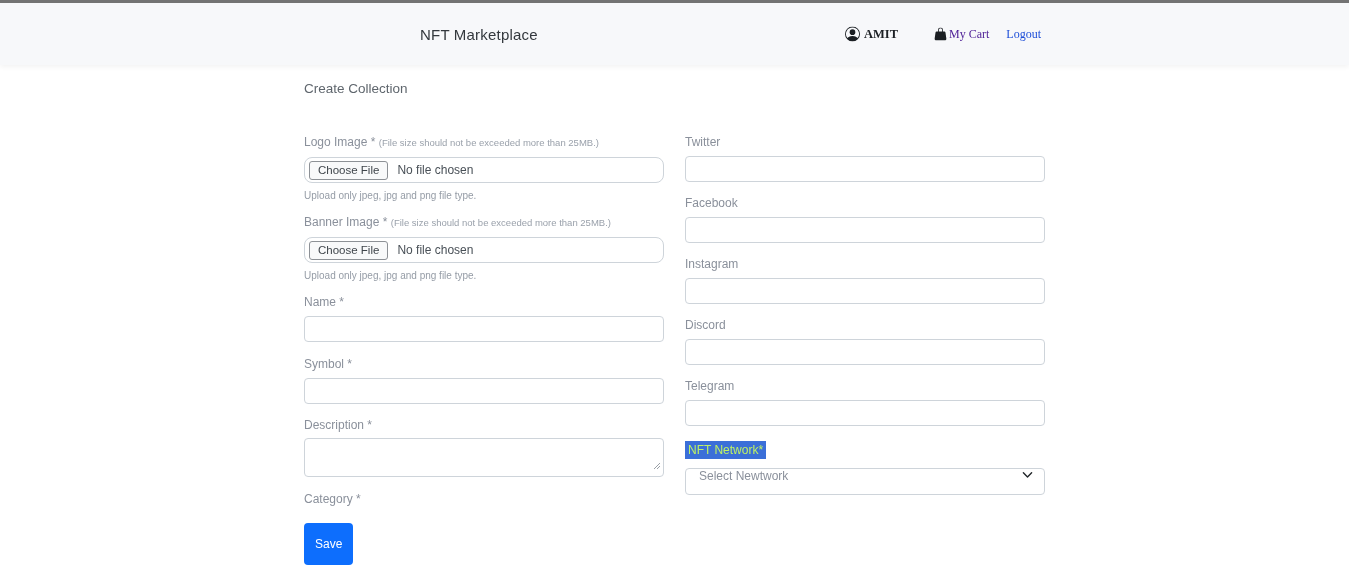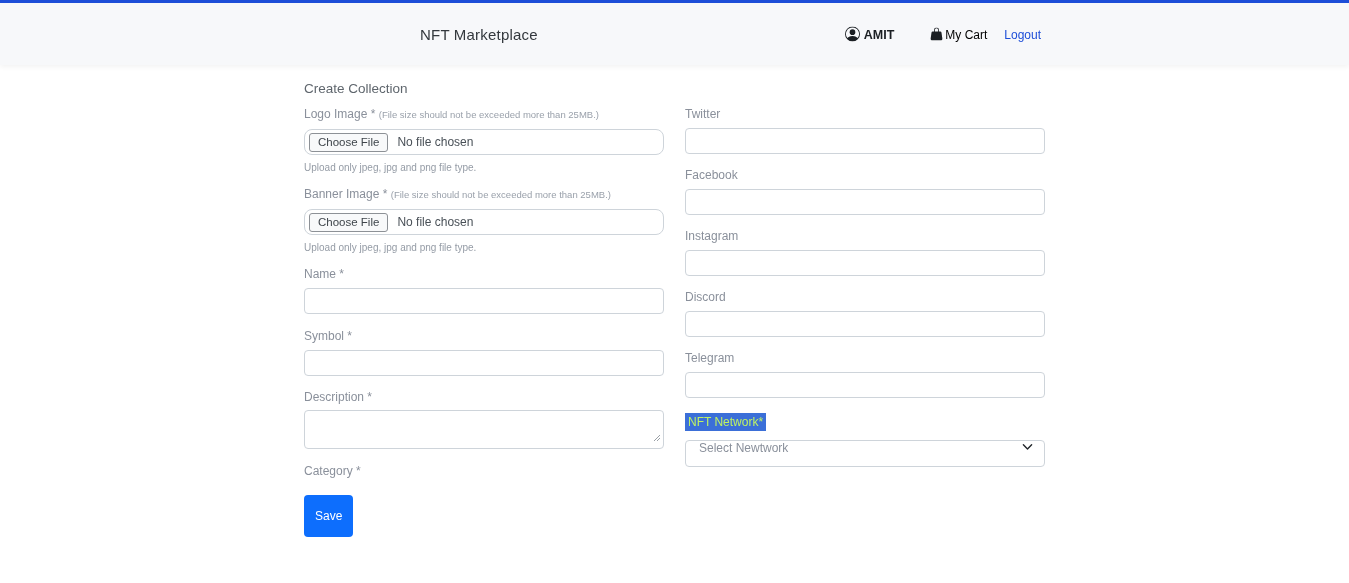--- a/index.html
+++ b/index.html
@@ -10,59 +10,60 @@
     font-family: "Liberation Sans", sans-serif;
     color: #495057;
     overflow: hidden;
   }
 
   
   .topbar {
     position: relative;
     height: 65px;
     background: #f7f8fa;
-    border-top: 3px solid #1d4ed8;
+    border-top: 3px solid #737373;
     box-shadow: 0 2px 5px rgba(0,0,0,0.05);
   }
   .brand {
     position: absolute;
     left: 420px; top: 50%;
     transform: translateY(-50%);
     font-size: 15px;
     color: #33383d;
     letter-spacing: 0.2px;
   }
   .topnav {
     position: absolute;
     right: 308px; top: 50%;
     transform: translateY(-50%);
     display: flex;
     align-items: center;
+    font-family: Liberation Serif, serif;
   }
   .topnav a { text-decoration: none; cursor: pointer; display: flex; align-items: center; }
   .nav-user { margin-right: 36px; font-weight: bold; font-size: 12.5px; color: #1b1f23; }
   .nav-user svg { margin-right: 4px; }
-  .nav-cart { margin-right: 17px; font-size: 12px; color: #000000; }
+  .nav-cart { margin-right: 17px; font-size: 12px; color: #4c1d95; }
   .nav-cart svg { margin-right: 2px; }
   .nav-logout { font-size: 12px; color: #1d4ed8; }
 
   
   .container {
     width: 741px;
     margin: 0 auto;
     padding-top: 16px;
   }
   .page-heading {
     font-size: 13.5px;
     font-weight: normal;
     color: #5f666d;
     margin: 0 0 11px 0;
   }
   .form-row { display: flex; gap: 21px; }
-  .col { width: 360px; }
+  .col { width: 360px; margin-top: 28px; }
 
   .form-label {
     display: block;
     font-size: 12px;
     color: #8a909b;
     line-height: 14px;
     margin-bottom: 7px;
   }
   .size-note { font-size: 9.5px; color: #9aa1ab; }
 

